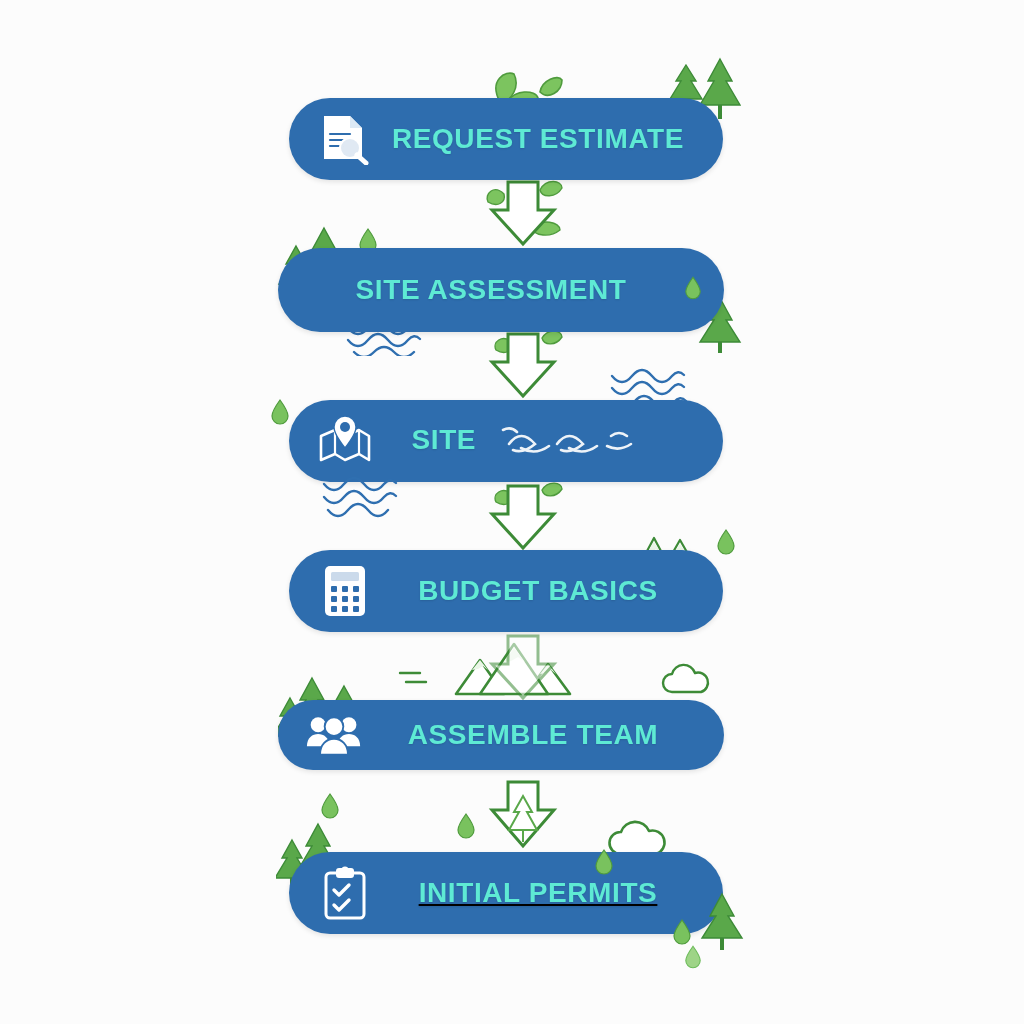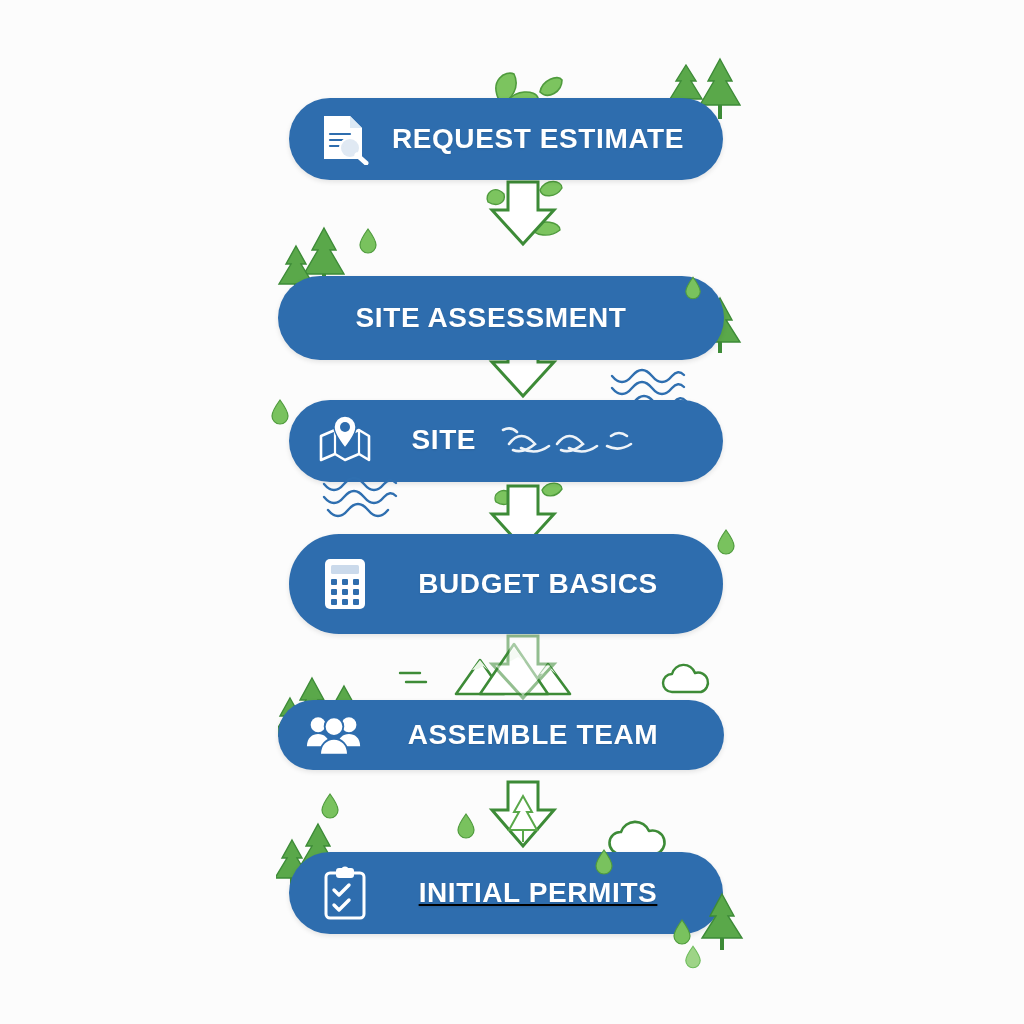--- a/index.html
+++ b/index.html
@@ -31,21 +31,21 @@
     align-items: center;
     justify-content: center;
     width: 56px;
     height: 56px;
     margin-left: 28px;
   }
   .step-icon.empty { width: 0; margin-left: 0; }
   .step-label {
     flex: 1 1 auto;
     text-align: center;
-    color: #ffffff;
+    color: #5eead4;
     font-weight: bold;
     font-size: 28px;
     letter-spacing: 0.6px;
     padding-right: 26px;
     padding-left: 6px;
     white-space: nowrap;
     text-shadow: 0 1px 2px rgba(0,0,0,0.12);
   }
   .step-label.with-pad { padding-left: 0px; }
 
@@ -283,21 +283,21 @@
           <line x1="10" y1="33" x2="22" y2="33"></line>
         </g>
         <circle cx="30" cy="35" r="9" fill="none" stroke="#ffffff" stroke-width="4"></circle>
         <circle cx="30" cy="35" r="9" fill="#2e6dae" opacity="0.15"></circle>
         <line x1="37" y1="42" x2="46" y2="50" stroke="#ffffff" stroke-width="5" stroke-linecap="round"></line>
       </svg>
     </span>
     <span class="step-label">REQUEST ESTIMATE</span>
   </div>
 
-  <div class="step" style="left:278px; top:248px; width:446px; height:84px; background:#2e6dae;margin-top:28px;">
+  <div class="step" style="left:278px; top:248px; width:446px; height:84px; background:#2e6dae;">
     <span class="step-icon empty"></span>
     <span class="step-label">SITE ASSESSMENT</span>
   </div>
 
   <svg class="deco front" style="left:684px; top:275px;" width="18" height="26" viewBox="0 0 20 28">
     <path d="M10 2 C10 2, 18 13, 18 18 A8 8 0 0 1 2 18 C2 13, 10 2, 10 2 Z" fill="#79c25e" stroke="#4f9b3d" stroke-width="1.2"></path>
   </svg>
 
   <div class="step" style="left:289px; top:400px; width:434px; height:82px; background:#2e6dae;align-items:center;">
     <span class="step-icon">
@@ -318,21 +318,21 @@
           <path d="M22 24 q14 8 28 -2"></path>
           <path d="M58 20 q12 -16 26 0 q-12 10 -22 6"></path>
           <path d="M70 24 q14 8 28 -2"></path>
           <path d="M112 12 q8 -6 16 0"></path>
           <path d="M108 22 q12 6 24 -2"></path>
         </g>
       </svg>
     </span>
   </div>
 
-  <div class="step" style="left:289px; top:534px; width:434px; height:100px; background:#2e6dae;">
+  <div class="step" style="left:289px; top:550px; width:434px; height:82px; background:#2e6dae;">
     <span class="step-icon">
       <svg width="46" height="54" viewBox="0 0 46 54">
         <rect x="3" y="2" width="40" height="50" rx="5" fill="#ffffff"></rect>
         <rect x="9" y="8" width="28" height="9" rx="1.5" fill="#2e6dae" opacity="0.25"></rect>
         <g fill="#2e6dae">
           <rect x="9" y="22" width="6" height="6" rx="1"></rect>
           <rect x="20" y="22" width="6" height="6" rx="1"></rect>
           <rect x="31" y="22" width="6" height="6" rx="1"></rect>
           <rect x="9" y="32" width="6" height="6" rx="1"></rect>
           <rect x="20" y="32" width="6" height="6" rx="1"></rect>

